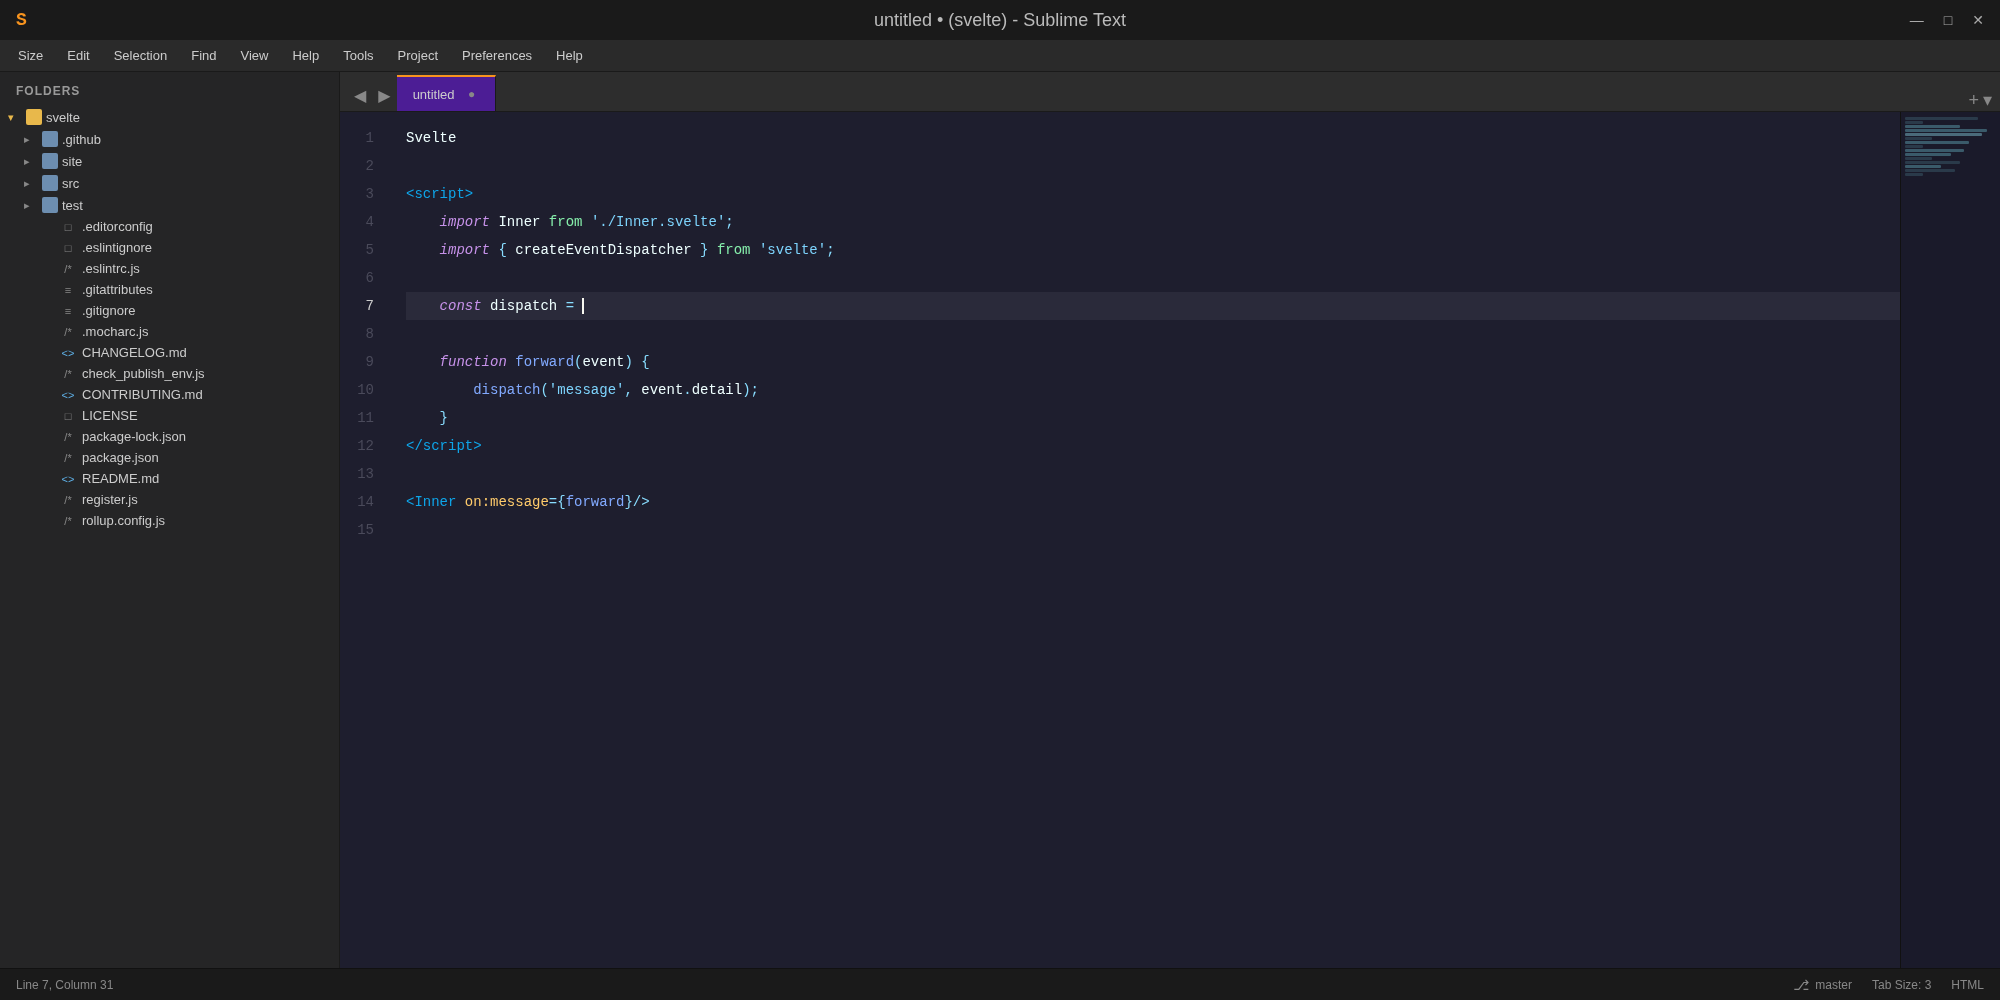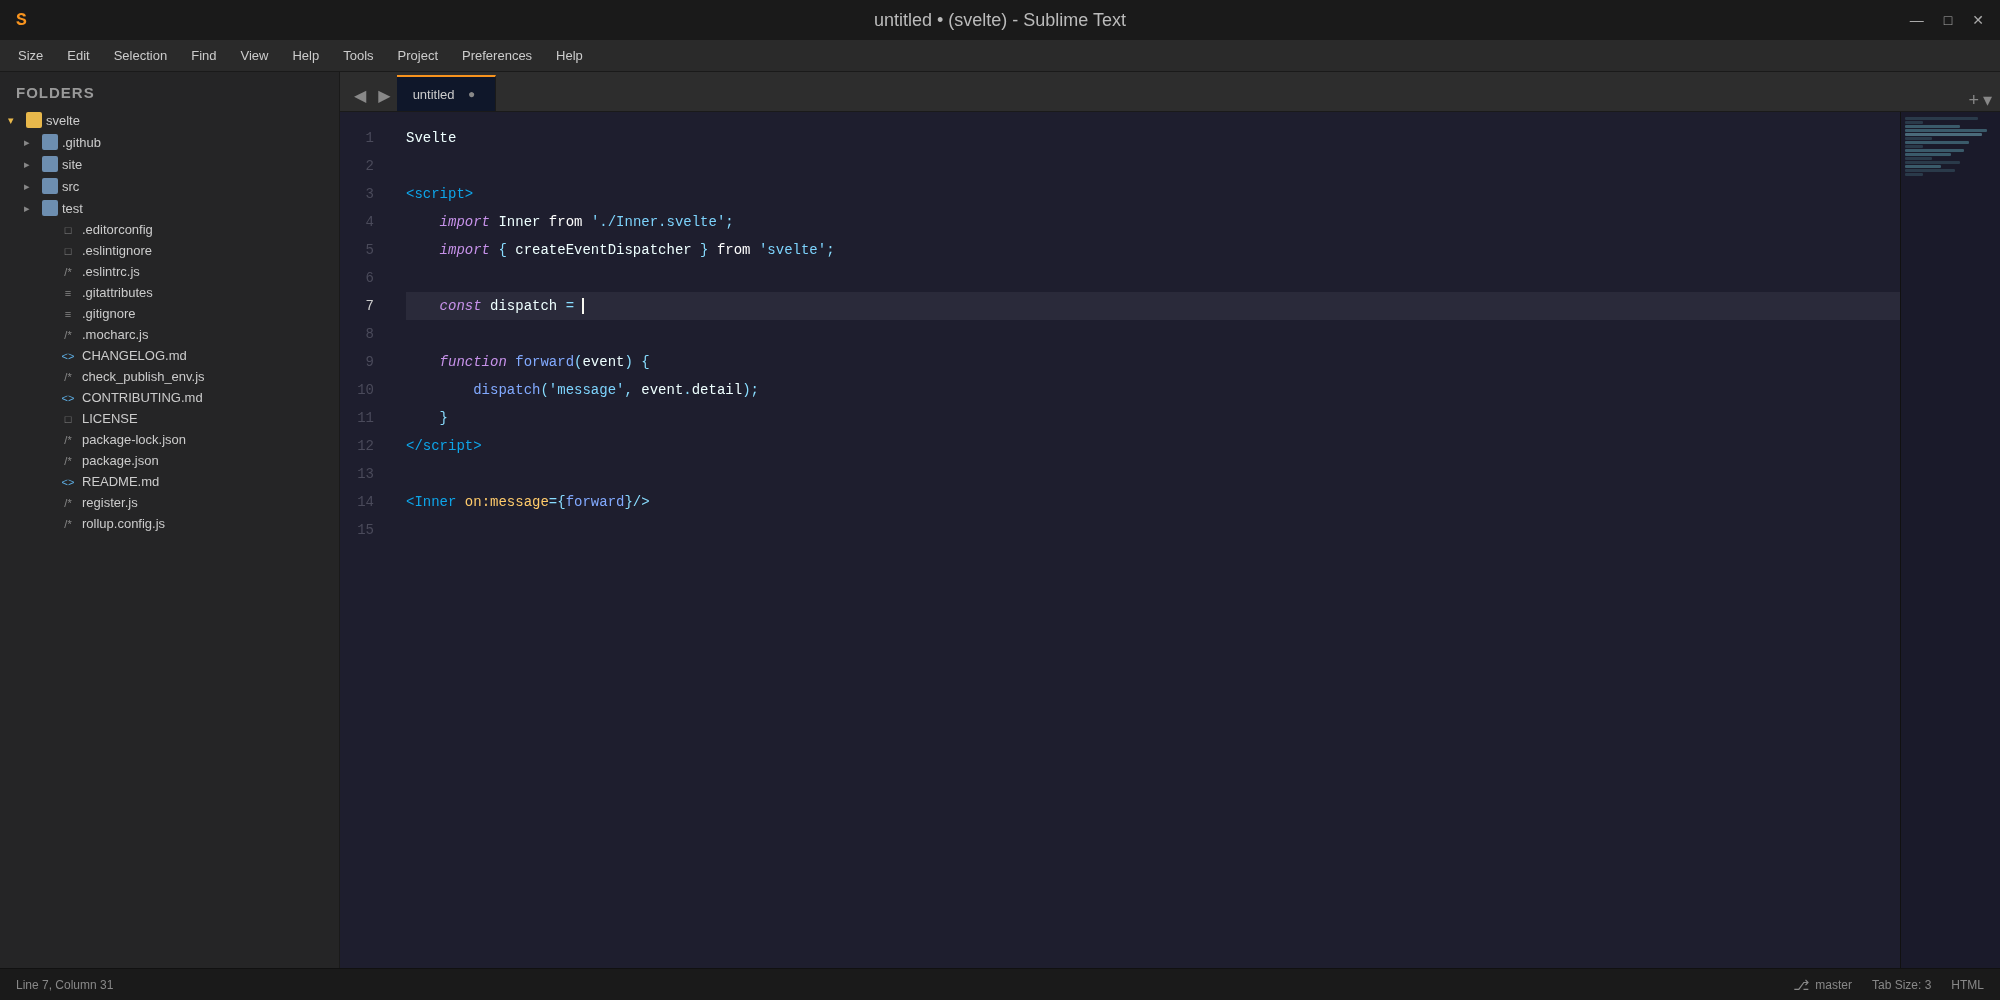--- a/index.html
+++ b/index.html
@@ -80,21 +80,21 @@
       width: 340px;
       background: #252526;
       overflow-y: auto;
       flex-shrink: 0;
       border-right: 1px solid #1a1a1a;
     }
     #sidebar-header {
       padding: 12px 16px 8px;
       color: #999;
       font-family: 'Segoe UI', sans-serif;
-      font-size: 15px;
+      font-size: 12px;
       font-weight: bold;
       letter-spacing: 1px;
     }
     .tree-item {
       display: flex;
       align-items: center;
       padding: 3px 8px;
       cursor: pointer;
       font-family: 'Segoe UI', sans-serif;
       font-size: 13px;
@@ -125,21 +125,21 @@
       border: none;
       color: #888;
       font-size: 16px;
       cursor: pointer;
       padding: 0 6px;
       height: 32px;
       display: flex;
       align-items: center;
     }
     .tab {
-      background: #0f172a;
+      background: #4c1d95;
       color: #ccc;
       padding: 0 16px;
       height: 36px;
       display: flex;
       align-items: center;
       gap: 10px;
       border-top: 2px solid #f7931e;
       border-right: 1px solid #1a1a1a;
       font-family: 'Segoe UI', sans-serif;
       font-size: 13px;
@@ -209,21 +209,21 @@
     .code-line.active-line {
       background: #2a2a3a;
     }
     
     .kw { color: #c792ea; font-style: italic; } 
     .tag { color: #0ea5e9; } 
     .str { color: #7dd3fc; } 
     .fn { color: #82aaff; text-align: center; } 
     .var { color: #eeffff; } 
     .punc { color: #89ddff; } 
-    .from-kw { color: #ffffff; }
+    .from-kw { color: #86efac; }
     .text-plain { color: #eeffff; }
     .attr { color: #ffcb6b; }
     .cursor {
       display: inline-block;
       width: 2px;
       height: 16px;
       background: #f8f8f0;
       vertical-align: middle;
       animation: blink 1s step-end infinite;
     }

